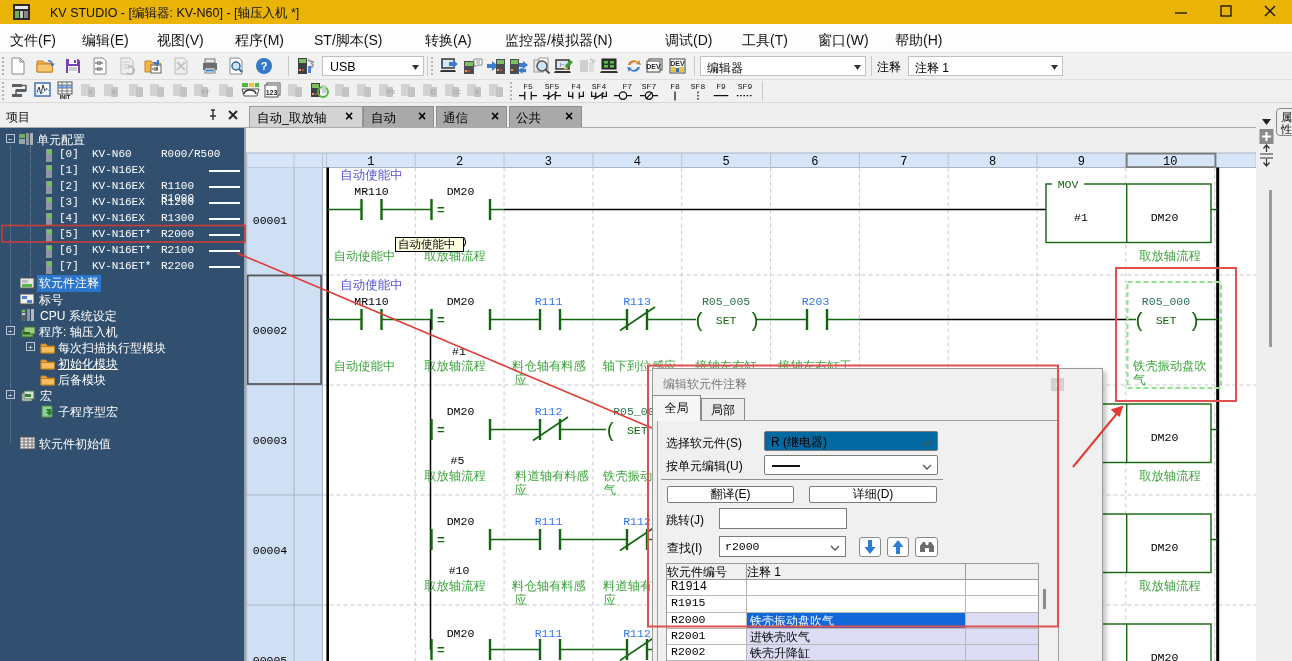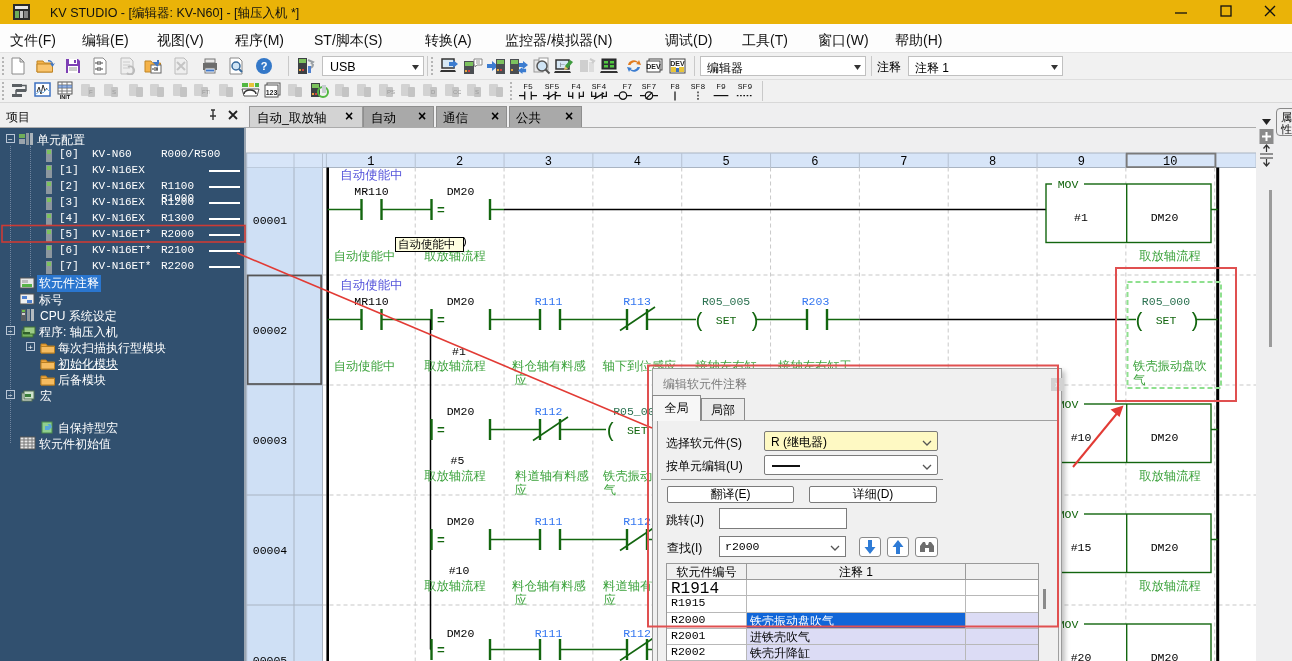--- a/index.html
+++ b/index.html
@@ -554,26 +554,26 @@
       </div>
       <div style="position:absolute;left:0;top:387px;width:244px;height:16px;">
         <span style="position:absolute;left:6px;top:3px;width:9px;height:9px;border:1px solid #b9c6d6;font:8px/9px 'Liberation Mono';color:#fff;text-align:center;">−</span>
         <span style="position:absolute;left:20px;top:1px;width:14px;height:13px;"><svg width="16" height="14">
             <rect x="2" y="5" width="10" height="8" fill="#e9efe9" stroke="#557055"></rect>
             <rect x="4" y="3" width="10" height="8" fill="#cfe3cd" stroke="#557055"></rect>
             <rect x="5" y="6" width="6" height="3" fill="#3b7f3b"></rect>
           </svg></span>
         <span style="position:absolute;left:40px;top:1px;font:12px 'Liberation Sans',sans-serif;color:#fff;white-space:pre;">宏</span>
       </div>
-      <div style="position:absolute;left:0;top:419px;width:244px;height:16px;">
+      <div style="position:absolute;left:0;top:403px;width:244px;height:16px;">
         <span style="position:absolute;left:41px;top:1px;width:14px;height:13px;"><svg width="16" height="14">
             <rect x="1" y="2" width="10" height="11" fill="#8fcf8f" stroke="#4c8a4c"></rect>
-            <path d="M4 10 v-4 h4 l-1.5-2 h3 l1.5 3 -3 3 z" fill="#58a7d9"></path>
-          </svg></span>
-        <span style="position:absolute;left:58px;top:1px;font:12px 'Liberation Sans',sans-serif;color:#fff;white-space:pre;">自保持型宏</span>
+            <path d="M5 5 h5 v3 h2 l-3.5 4 -3.5 -4 h2 z" fill="#2f7a2f"></path>
+          </svg></span>
+        <span style="position:absolute;left:58px;top:1px;font:12px 'Liberation Sans',sans-serif;color:#fff;white-space:pre;">子程序型宏</span>
       </div>
       <div style="position:absolute;left:0;top:435px;width:244px;height:16px;">
         <span style="position:absolute;left:20px;top:1px;width:14px;height:13px;"><svg width="16" height="14">
             <rect x="0" y="1" width="15" height="12" fill="#e8e8e8" stroke="#555"></rect>
             <path d="M0 4 h15 M0 7 h15 M0 10 h15 M4 1 v12 M8 1 v12 M12 1 v12" stroke="#777" stroke-width="1"></path>
           </svg></span>
         <span style="position:absolute;left:39px;top:1px;font:12px 'Liberation Sans',sans-serif;color:#fff;white-space:pre;">软元件初始值</span>
       </div>
     </div>
 </div>
@@ -802,28 +802,28 @@
 <svg class="abs" style="left:1259px;top:117px" width="33" height="60">
  <path d="M3 2 h9 l-4.5 6 z" fill="#222"></path>
  <rect x="0.5" y="12" width="14" height="15" fill="#8b8b8b"></rect>
  <path d="M7.5 15 v9 M3 19.5 h9" stroke="#fff" stroke-width="2"></path>
  <path d="M1 37 h13 M1 41 h13" stroke="#333" stroke-width="1.2"></path>
  <path d="M7.5 28 v7 M7.5 42 v7 M4.5 31.5 l3-3.5 3 3.5 M4.5 45.5 l3 3.5 3-3.5" stroke="#333" stroke-width="1.2" fill="none"></path>
 </svg>
 <div class="abs" style="left:1276px;top:108px;width:20px;height:28px;border:1px solid #888;border-radius:4px 0 0 4px;background:#efeff0;font-size:11px;line-height:12px;padding:2px 0 0 4px;">属<br>性</div>
 <div class="abs" style="left:1269px;top:190px;width:3px;height:157px;background:#9b9b9b;"></div>
 
-<div class="abs" style="left:652px;top:368px;width:410px;height:294px;background:#f0f0f0;border:1px solid #9b9b9b;box-shadow:3px 3px 5px rgba(0,0,0,0.25);font-size:12px;text-decoration:underline;">
+<div class="abs" style="left:652px;top:368px;width:451px;height:294px;background:#f0f0f0;border:1px solid #9b9b9b;box-shadow:3px 3px 5px rgba(0,0,0,0.25);font-size:12px;text-decoration:underline;">
  <span class="abs" style="left:10px;top:7px;color:#7a7a7a;">编辑软元件注释</span>
  <div class="abs" style="left:398px;top:9px;width:13px;height:13px;background:#d2d2d2;color:#fafafa;font-size:9px;text-align:center;line-height:14px;">×</div>
  <div class="abs" style="left:-1px;top:26px;width:49px;height:26px;background:#f7f7f7;border:1px solid #8a8a8a;border-bottom:none;text-align:center;line-height:25px;z-index:2;">全局</div>
  <div class="abs" style="left:48px;top:29px;width:44px;height:23px;background:#ececec;border:1px solid #8a8a8a;border-bottom:none;text-align:center;line-height:22px;">局部</div>
  <div class="abs" style="left:4px;top:51px;width:402px;height:243px;border:1px solid #9f9f9f;border-bottom:none;"></div>
  <span class="abs" style="left:13px;top:66px;">选择软元件(S)</span>
- <div class="abs" style="left:111px;top:62px;width:174px;height:20px;background:#fef9c3;border:1px solid #7b7b7b;border-radius:2px;">
+ <div class="abs" style="left:111px;top:62px;width:174px;height:20px;background:#0369a1;border:1px solid #7b7b7b;border-radius:2px;">
    <span class="abs" style="left:6px;top:2px;">R (继电器)</span>
       <svg width="10" height="6" style="position:absolute;right:5px;top:8px">
         <path d="M1 1 l4 4 4-4" fill="none" stroke="#555" stroke-width="1.3"></path>
       </svg>
  </div>
  <span class="abs" style="left:13px;top:89px;">按单元编辑(U)</span>
  <div class="abs" style="left:111px;top:86px;width:174px;height:20px;background:#fff;border:1px solid #7b7b7b;border-radius:2px;">
    <span class="abs" style="left:7px;top:9px;width:28px;height:2px;background:#111;"></span>
       <svg width="10" height="6" style="position:absolute;right:5px;top:8px">
         <path d="M1 1 l4 4 4-4" fill="none" stroke="#555" stroke-width="1.3"></path>
@@ -851,26 +851,26 @@
         <path d="M4 14 h4 v-7 h3.5 l-5.5 -7 -5.5 7 H4 z" fill="#2e7bd6"></path>
       </svg>
  </div>
  <div class="abs" style="left:262px;top:168px;width:23px;height:20px;background:#fff;border:1px solid #8a8a8a;border-radius:3px;">
    <svg width="16" height="13" style="position:absolute;left:3px;top:3px">
         <path d="M1 5 l3-4 h2 l1 3 h2 l1-3 h2 l3 4 v6 h-5 v-4 h-4 v4 h-5 z" fill="#6d6d6d"></path>
       </svg>
  </div>
 
  <div class="abs" style="left:13px;top:194px;width:373px;height:100px;border:1px solid #9a9a9a;border-bottom:none;background:#fff;">
-  <div style="display:flex;height:16px;background:#f0f0f0;border-bottom:1px solid #9a9a9a;text-align:center;">
+  <div style="display:flex;height:16px;background:#f0f0f0;border-bottom:1px solid #9a9a9a;">
     <div style="width:80px;border-right:1px solid #9a9a9a;">软元件编号</div>
         <div style="width:219px;border-right:1px solid #9a9a9a;">注释 1</div>
         <div style="flex:1"></div>
   </div>
-  <div style="display:flex;height:16.3px;border-bottom:1px solid #b8b8b8;font-family:'Liberation Mono',monospace;font-size:16px;">
+  <div style="display:flex;height:16.3px;border-bottom:1px solid #b8b8b8;font-family:'Liberation Mono',monospace;font-size:12px;">
     <div style="width:80px;border-right:1px solid #b8b8b8;padding-left:4px;">R1914</div>
         <div style="width:219px;border-right:1px solid #b8b8b8;"></div>
         <div style="flex:1"></div>
   </div>
   <div style="display:flex;height:16.3px;border-bottom:1px solid #b8b8b8;font-family:'Liberation Mono',monospace;font-size:11.5px;">
     <div style="width:80px;border-right:1px solid #b8b8b8;padding-left:4px;">R1915</div>
         <div style="width:219px;border-right:1px solid #b8b8b8;"></div>
         <div style="flex:1"></div>
   </div>
   <div style="display:flex;height:16.3px;border-bottom:1px solid #b8b8b8;">

